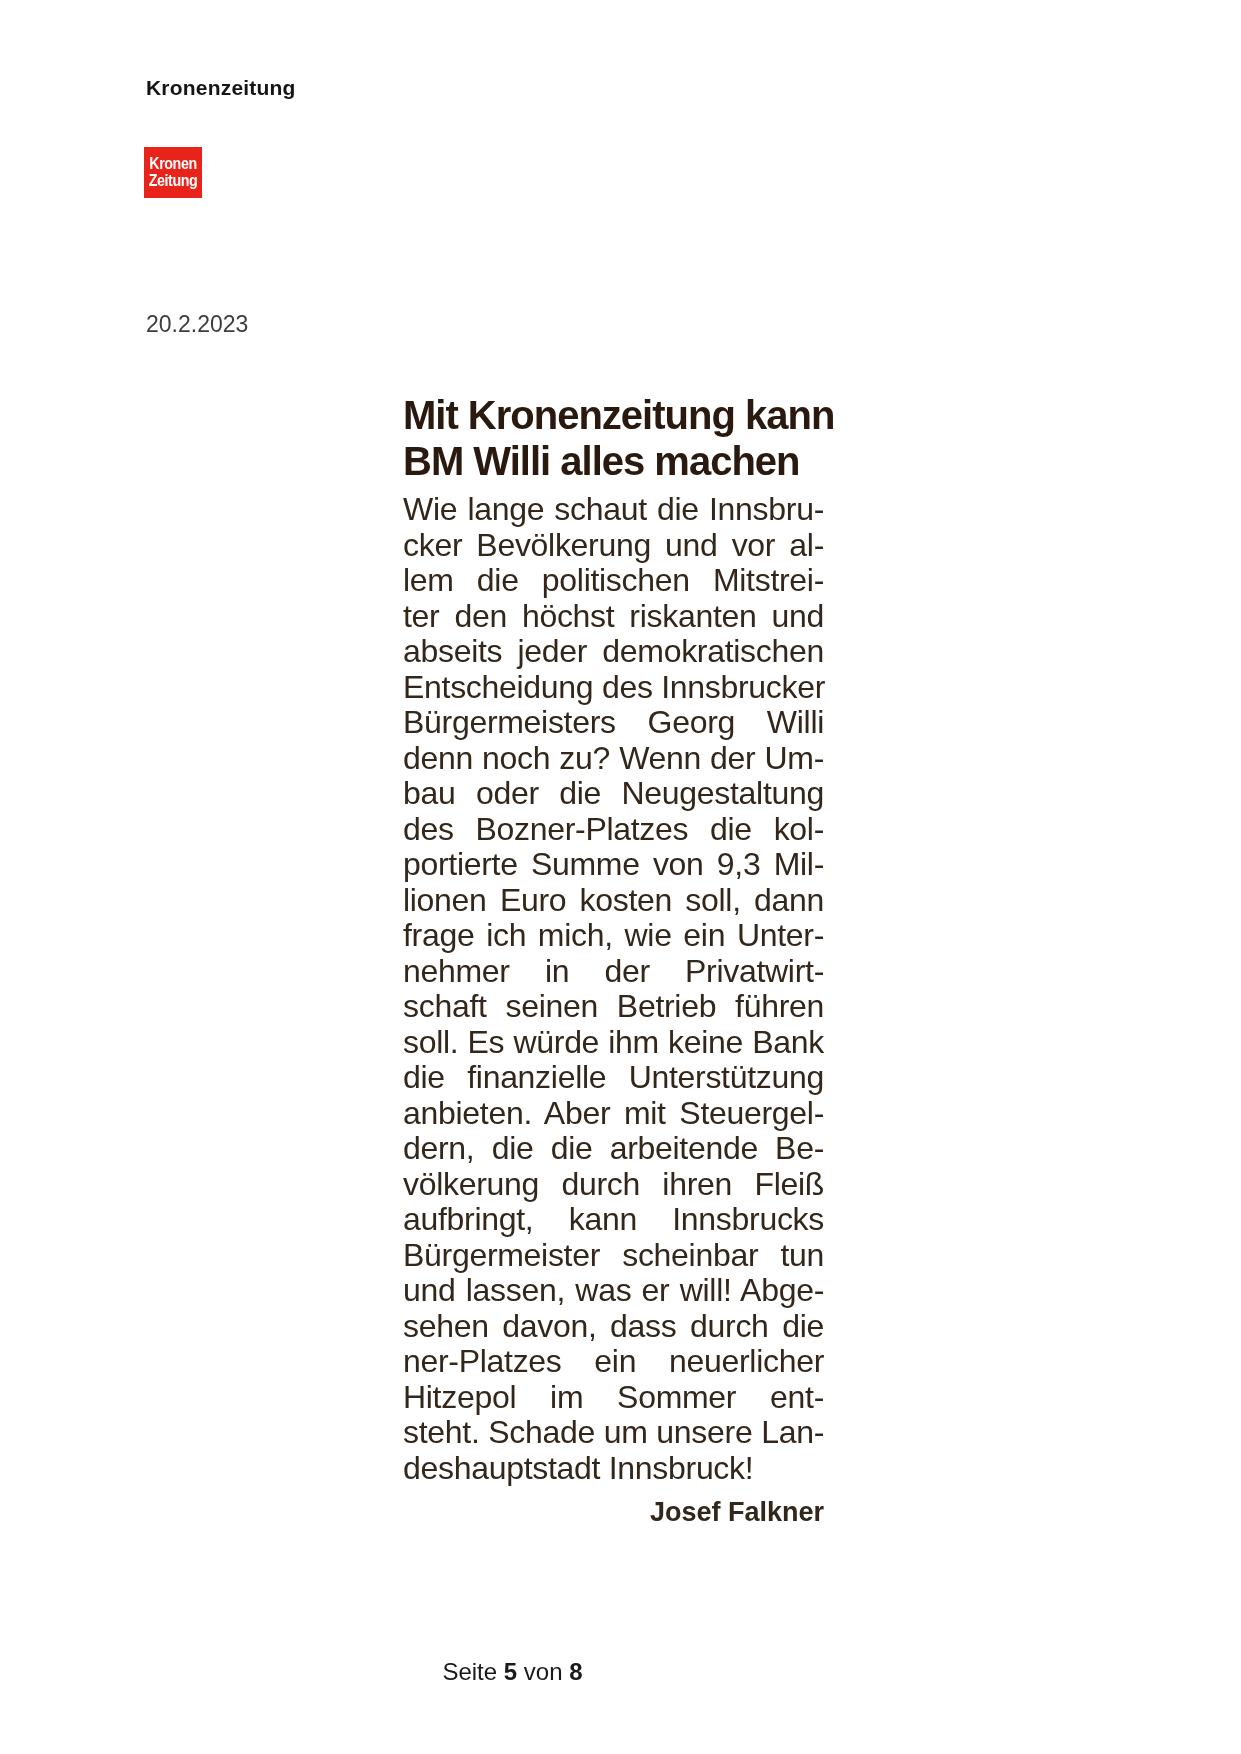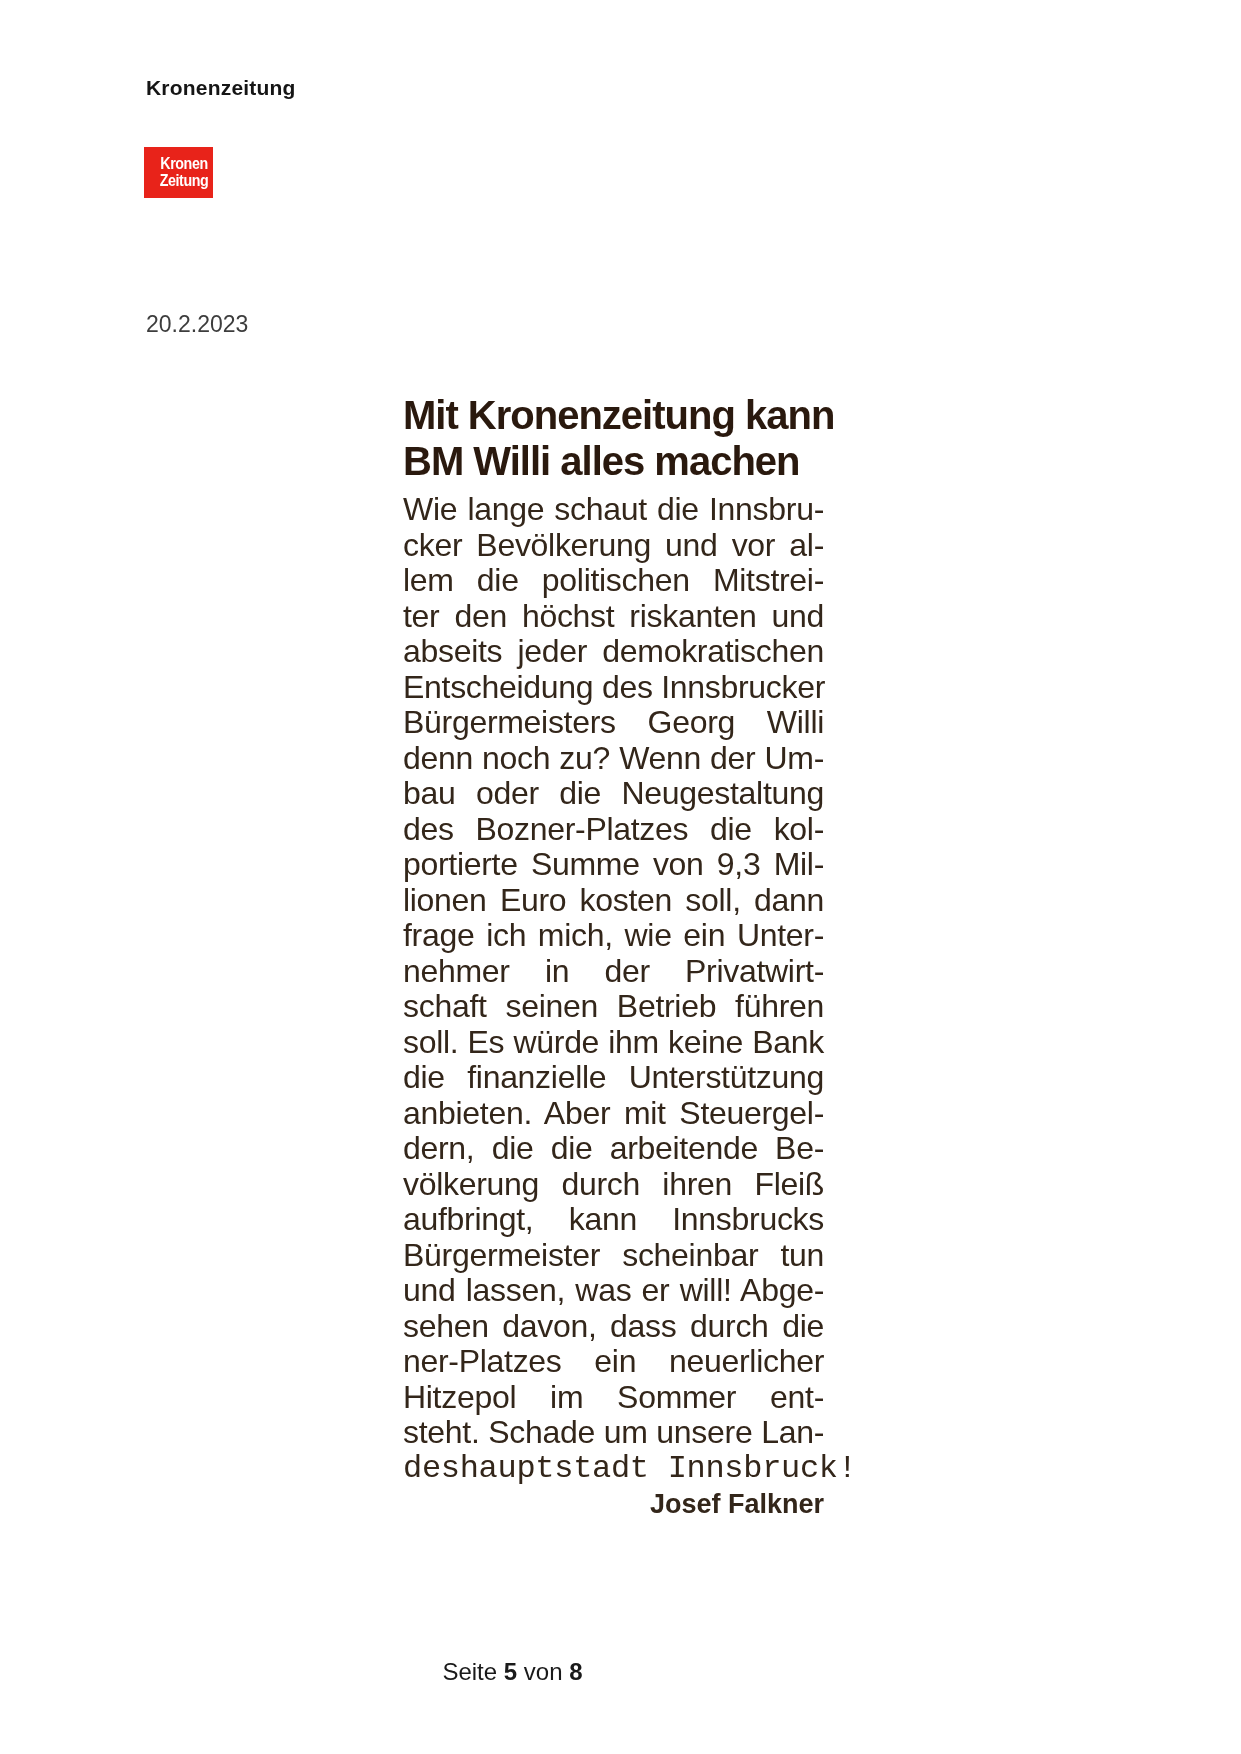--- a/index.html
+++ b/index.html
@@ -11,21 +11,21 @@
     overflow:hidden;
   }
   .source-label{
     position:absolute;left:146px;top:76px;
     font-size:21px;font-weight:bold;color:#151515;
     letter-spacing:0.2px;
   }
   .logo{
     position:absolute;left:144px;top:147px;
     width:58px;height:51px;
-    display:flex;align-items:center;justify-content:center;padding-left:11px;
+    display:flex;align-items:center;justify-content:center;
   }
   .logo-inner{
     width:100%;height:100%;
     display:flex;flex-direction:column;align-items:center;justify-content:center;
     font-weight:bold;font-size:17px;line-height:0.95;
     transform:scaleX(0.84);
     letter-spacing:-0.5px;
   }
   .article-title{
     position:absolute;left:146px;top:277px;
@@ -49,24 +49,24 @@
     margin-top:8px;
     font-size:32px;line-height:35.5px;
     letter-spacing:-0.3px;
   }
   .body .line{
     text-align:justify;
     text-align-last:justify;
     height:35.5px;overflow:visible;white-space:nowrap;
   }
   .body .line.no-justify{
-    text-align:left;text-align-last:left;font-family:Liberation Mono, monospace;
+    text-align:left;text-align-last:left;
   }
   .signature{
-    margin-top:2px;
+    margin-top:10px;
     font-size:27px;font-weight:bold;
     text-align:right;line-height:32px;
   }
   .footer{
     position:absolute;left:0;top:1658px;width:1025px;
     text-align:center;font-size:24px;color:#1a1a1a;
   }
   .footer .b{font-weight:bold;}
 </style>
 </head>

